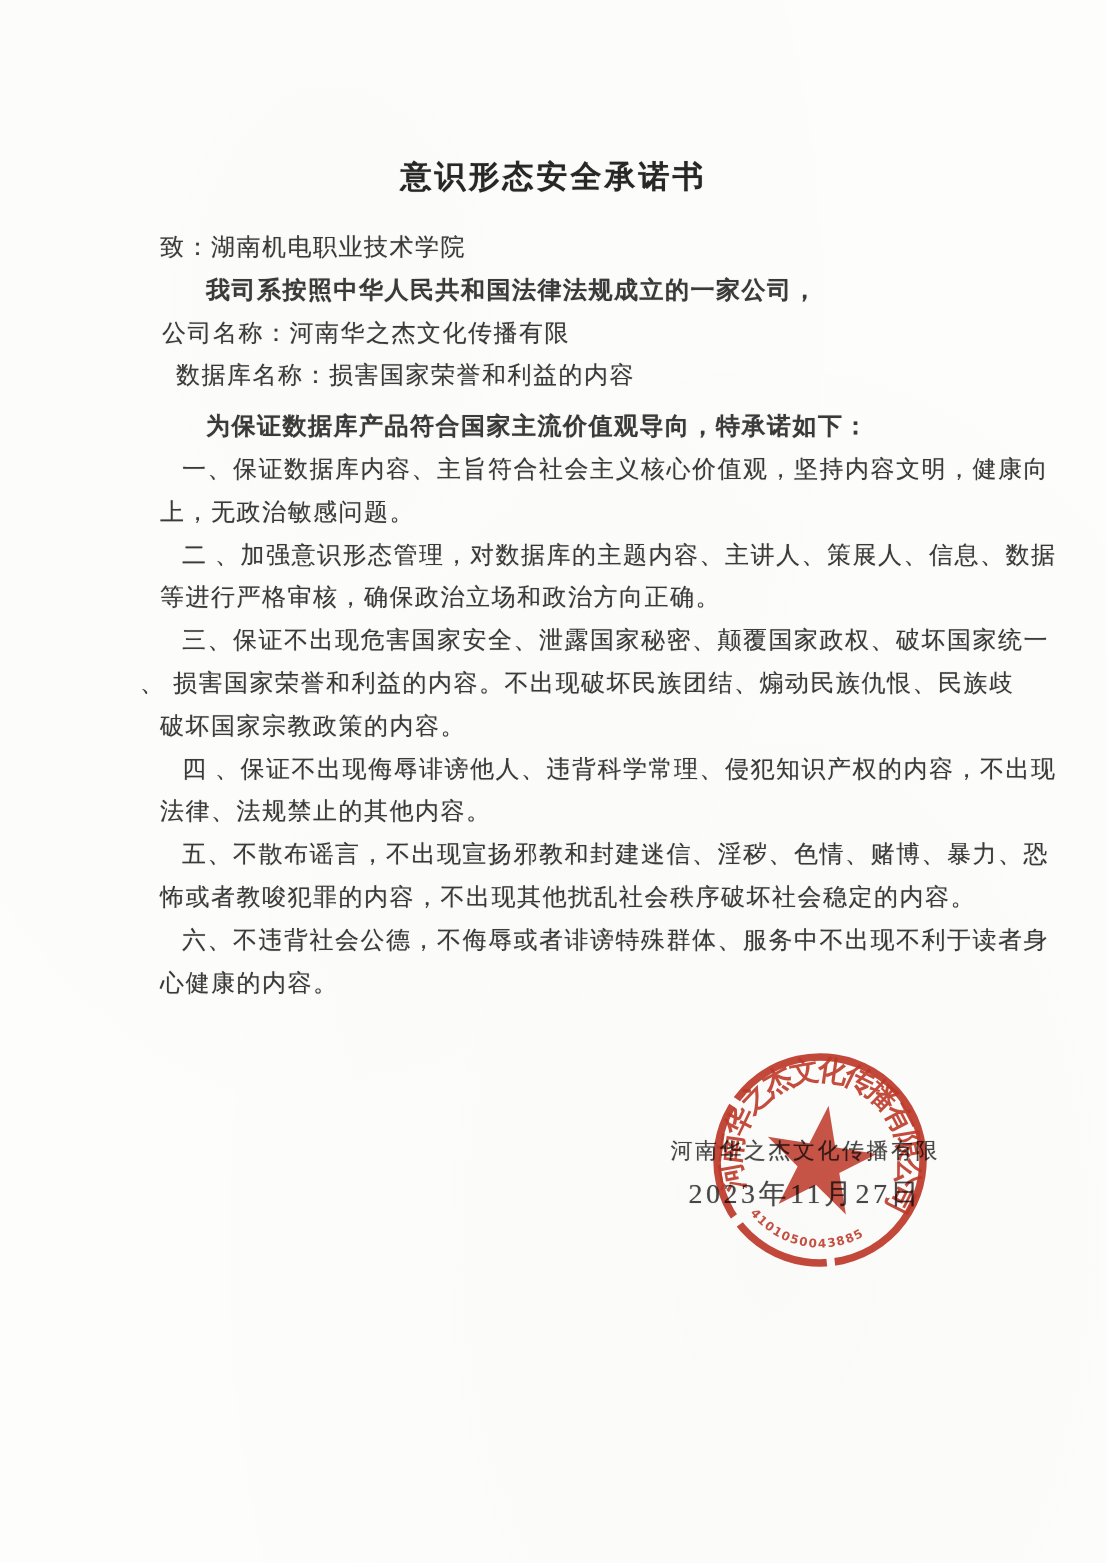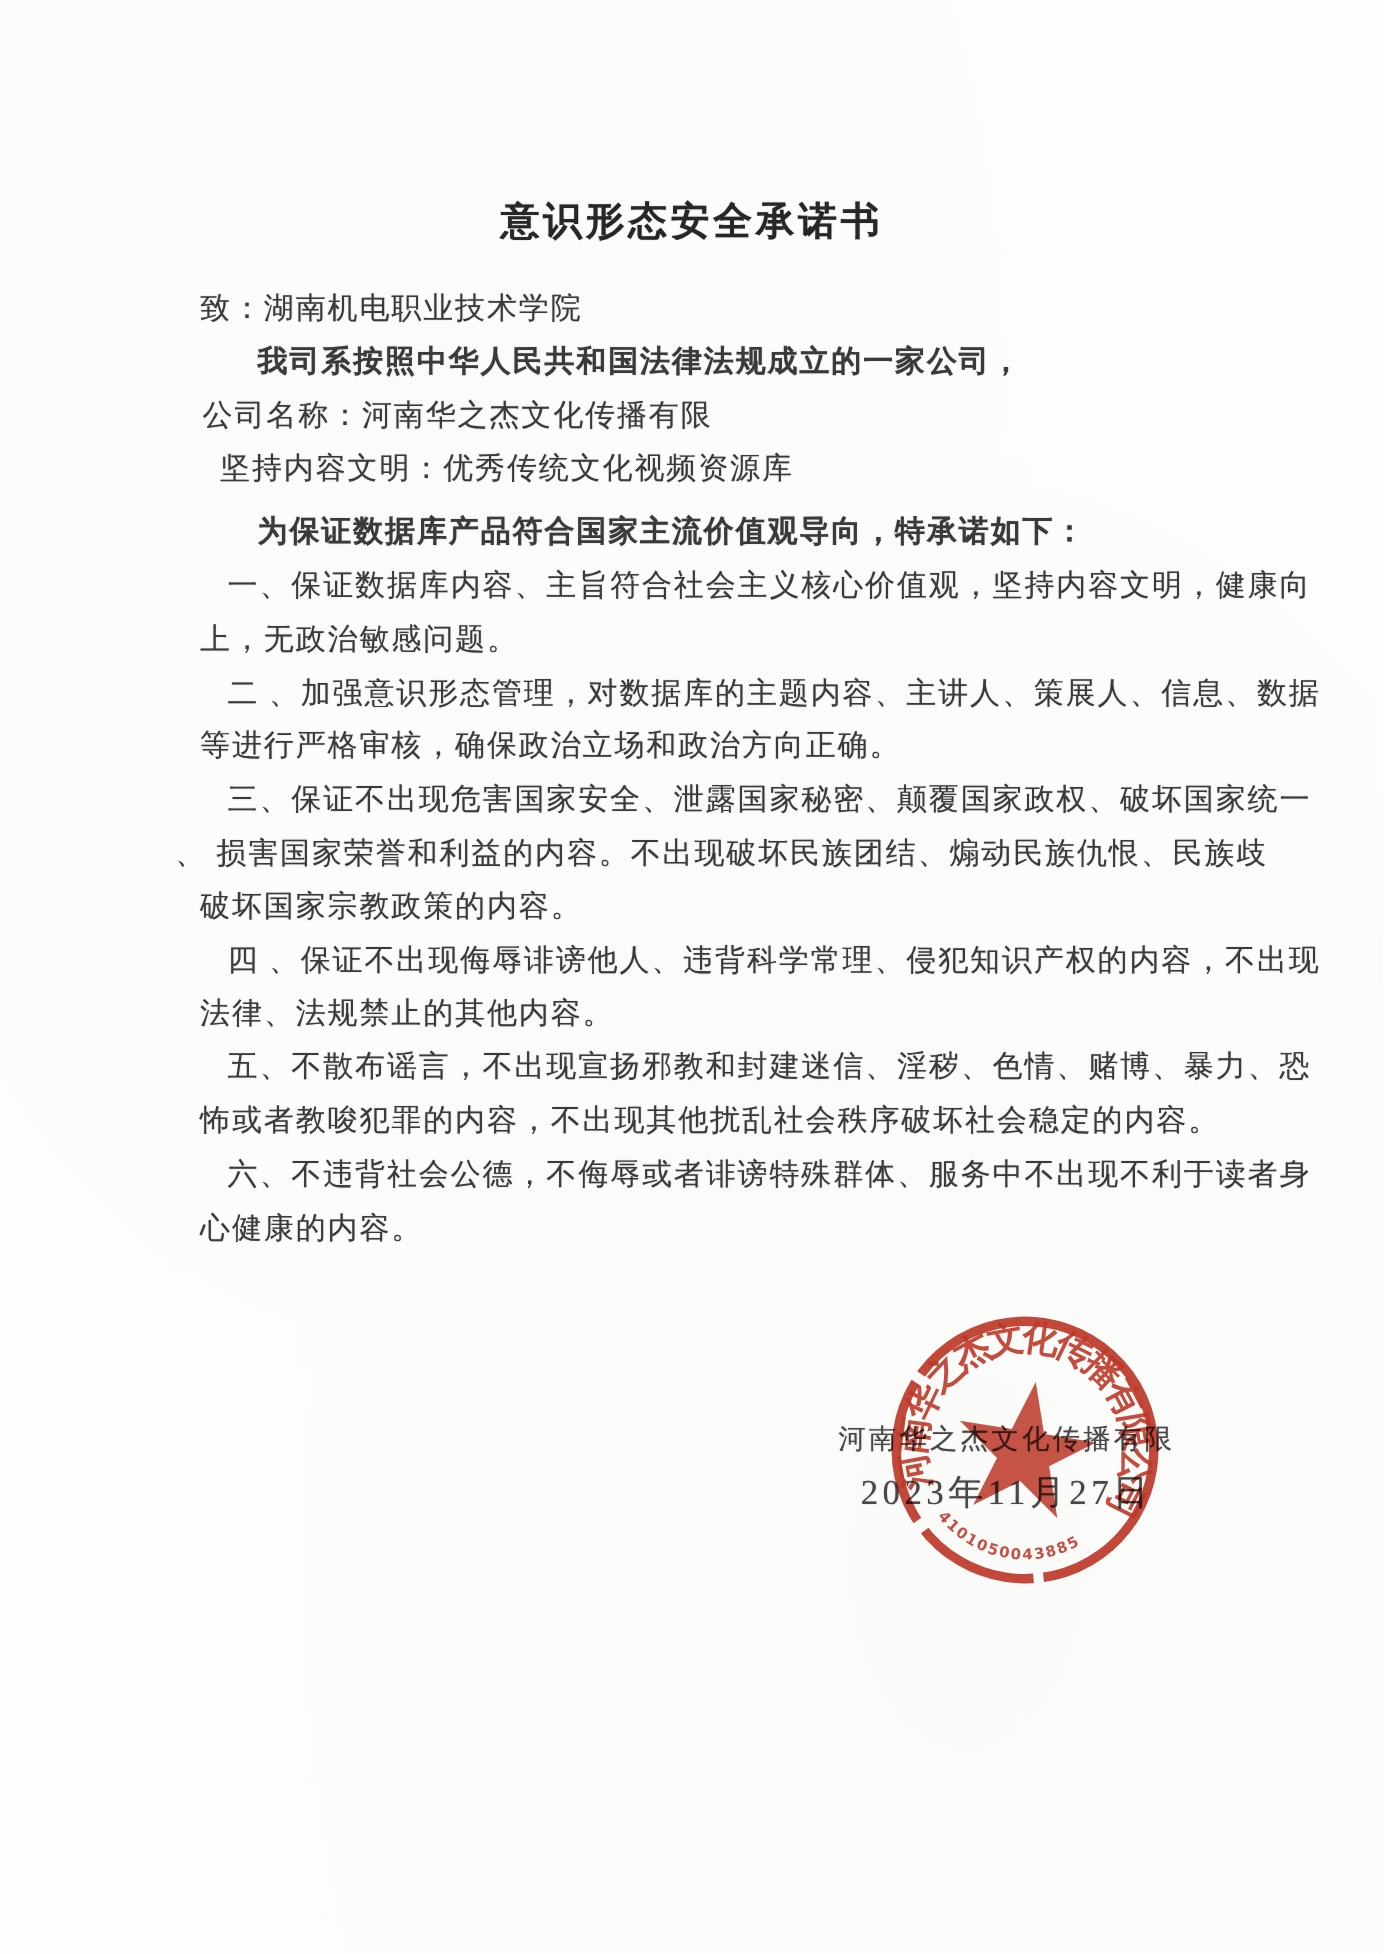--- a/index.html
+++ b/index.html
@@ -96,21 +96,21 @@
 <body>
 
 <div class="page">
 
   <h1 class="doc-title">意识形态安全承诺书</h1>
 
   <div class="content">
     <div class="line">致：湖南机电职业技术学院</div>
     <div class="line ind-para">我司系按照中华人民共和国法律法规成立的一家公司，</div>
     <div class="line ind-tiny">公司名称：河南华之杰文化传播有限</div>
-    <div class="line ind-half">坚持内容文明：优秀传统文化视频资源库</div>
+    <div class="line ind-half">数据库名称：损害国家荣誉和利益的内容</div>
     <div class="line ind-para gap-before">为保证数据库产品符合国家主流价值观导向，特承诺如下：</div>
     <div class="line ind-num">一、保证数据库内容、主旨符合社会主义核心价值观，坚持内容文明，健康向</div>
     <div class="line">上，无政治敏感问题。</div>
     <div class="line ind-num">二 、加强意识形态管理，对数据库的主题内容、主讲人、策展人、信息、数据</div>
     <div class="line">等进行严格审核，确保政治立场和政治方向正确。</div>
     <div class="line ind-num">三、保证不出现危害国家安全、泄露国家秘密、颠覆国家政权、破坏国家统一</div>
     <div class="line hang">、 损害国家荣誉和利益的内容。不出现破坏民族团结、煽动民族仇恨、民族歧</div>
     <div class="line">破坏国家宗教政策的内容。</div>
     <div class="line ind-num">四 、保证不出现侮辱诽谤他人、违背科学常理、侵犯知识产权的内容，不出现</div>
     <div class="line">法律、法规禁止的其他内容。</div>

